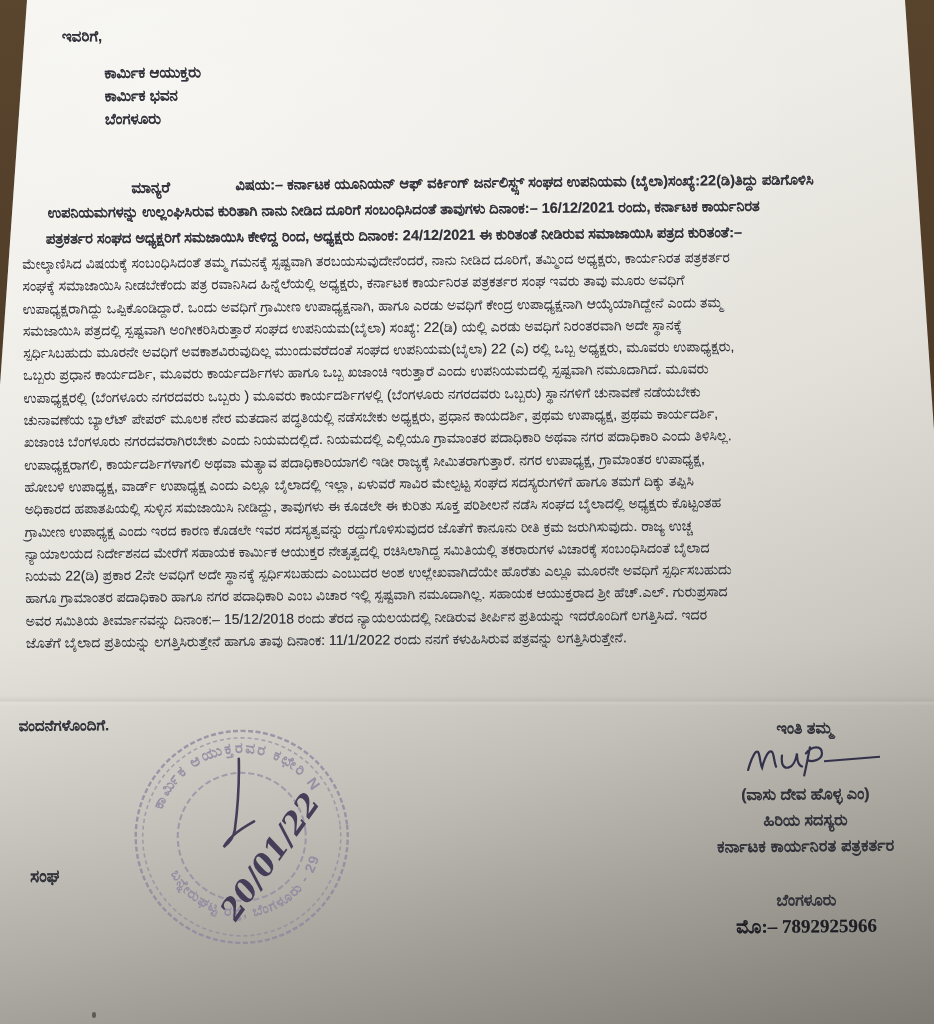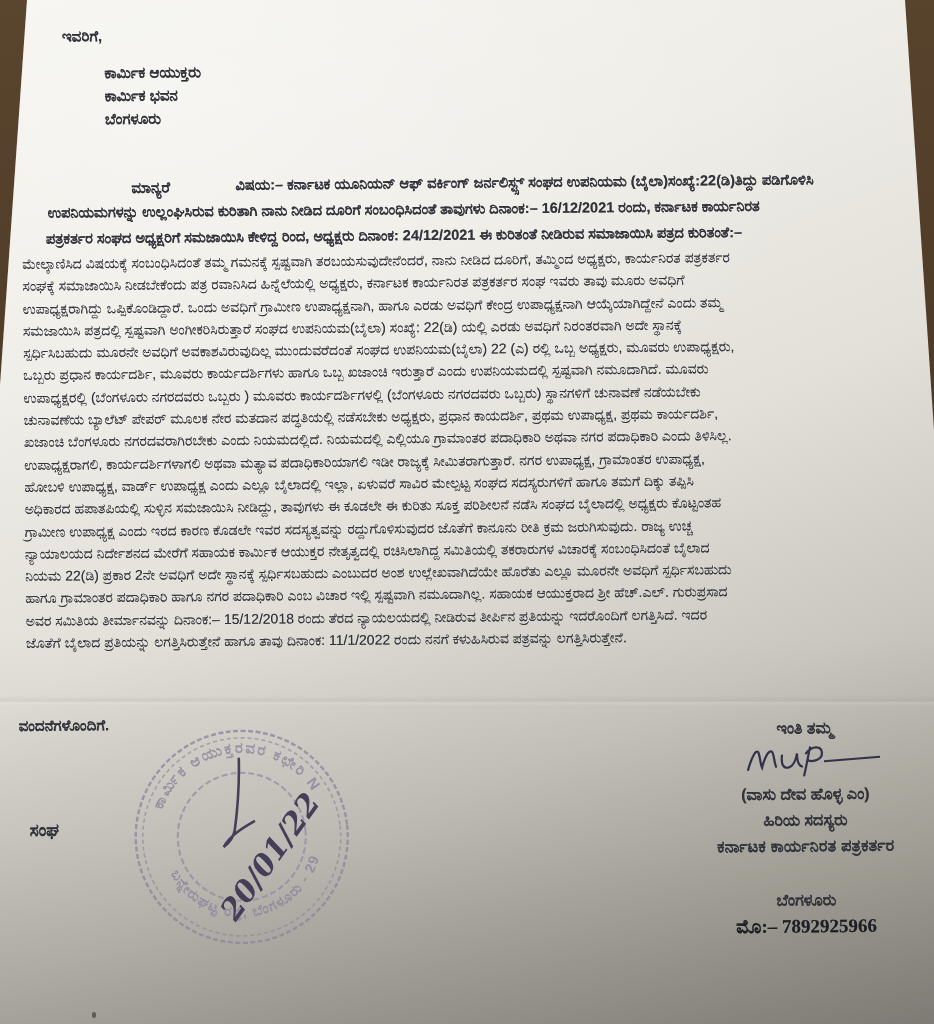--- a/index.html
+++ b/index.html
@@ -37,21 +37,21 @@
   .to-label{left:64px;top:27px;font-size:15px;font-weight:600;}
   .recipient{left:106px;top:61px;font-size:15px;font-weight:600;line-height:23px;white-space:nowrap;}
   .greeting{left:132px;top:156px;font-size:15px;font-weight:700;margin-top:23px;}
   .subject{left:48px;top:173px;width:860px;font-size:14.5px;font-weight:600;line-height:26px;}
   .subject .s1{padding-left:188px;white-space:nowrap;}
   .subject .s2{white-space:nowrap;}
   .subject .s3{margin-left:-2px;white-space:nowrap;}
   .body-block{left:22px;top:252px;width:900px;font-size:14px;font-weight:500;line-height:22.3px;}
   .body-block div{white-space:nowrap;}
   .closing{left:14px;top:716px;font-size:15px;font-weight:600;}
-  .org-label{left:24px;top:820px;font-size:17px;font-weight:600;}
+  .org-label{left:24px;top:866px;font-size:17px;font-weight:600;}
   .sign-block{left:655px;top:725px;width:290px;text-align:center;font-size:16px;font-weight:600;line-height:20px;}
   .sign-block .row{margin-bottom:6px;}
   .sign-name{margin-top:2px;}
   .sign-org{letter-spacing:0.3px;}
   .place-row{margin-top:34px;}
   .mobile-row{margin-top:4px;font-family:"Liberation Serif","DejaVu Serif",serif;font-size:19px;font-weight:700;color:#1e1e24;}
   .stamp-wrap{position:absolute;left:120px;top:722px;width:232px;height:232px;transform:rotate(-6deg);opacity:0.92;}
   .sig-svg{position:absolute;left:735px;top:748px;width:145px;height:40px;}
   .speck{position:absolute;width:4px;height:6px;background:rgba(40,35,30,0.55);border-radius:2px;}
 </style>

